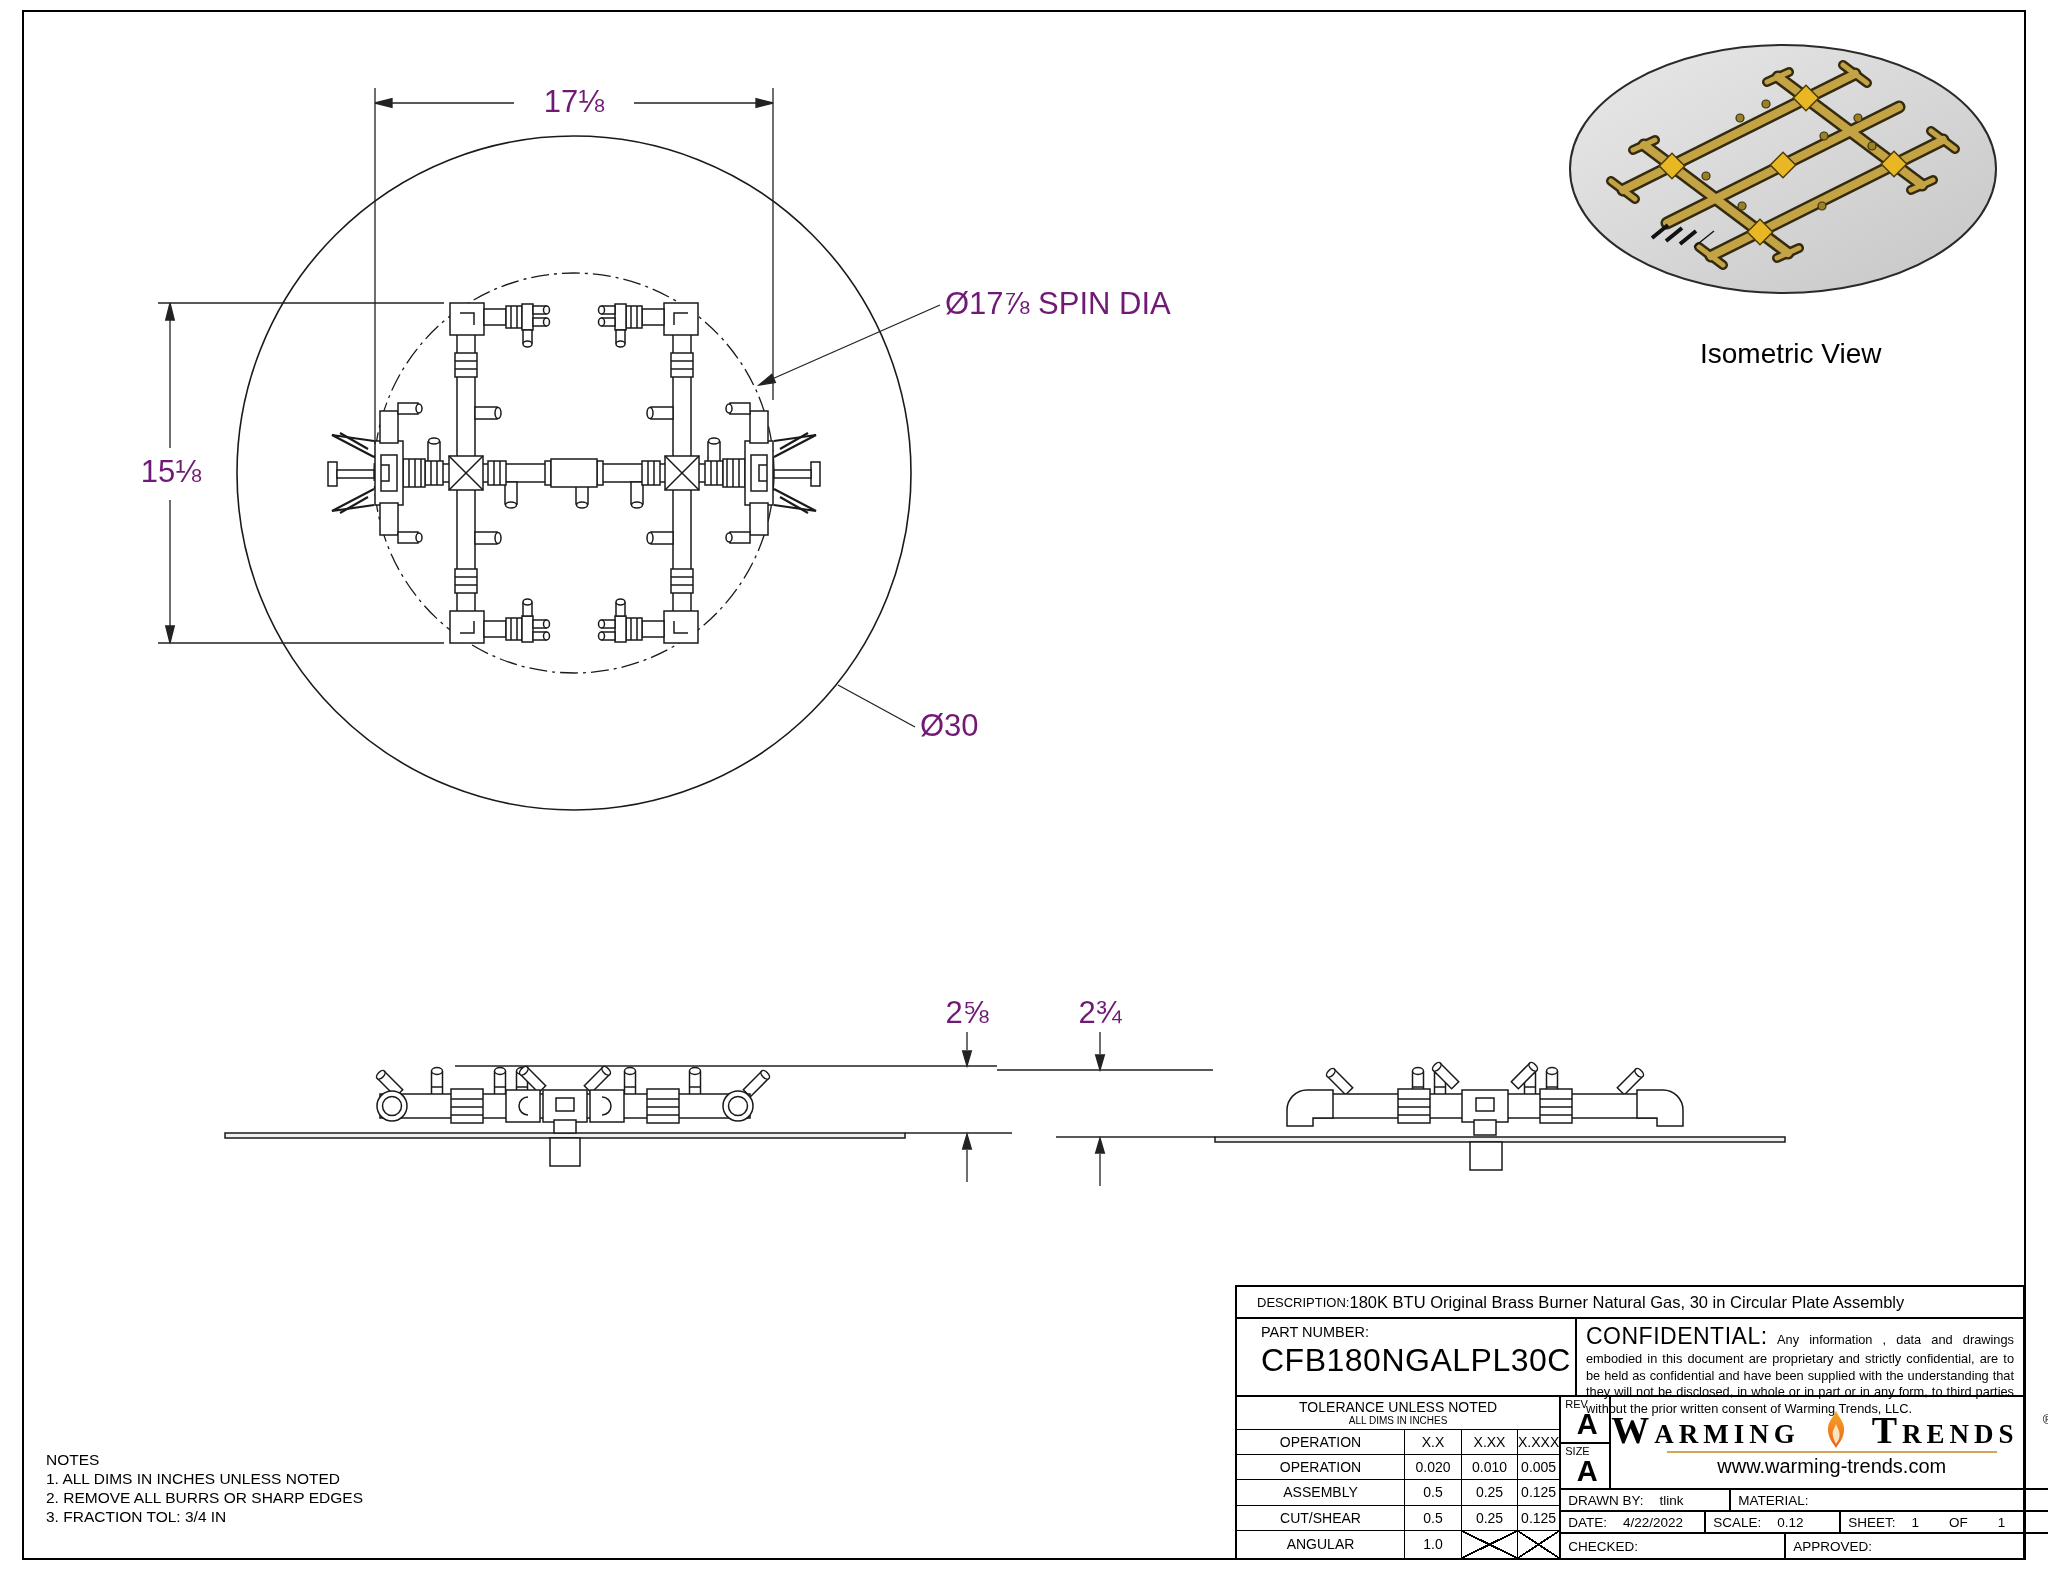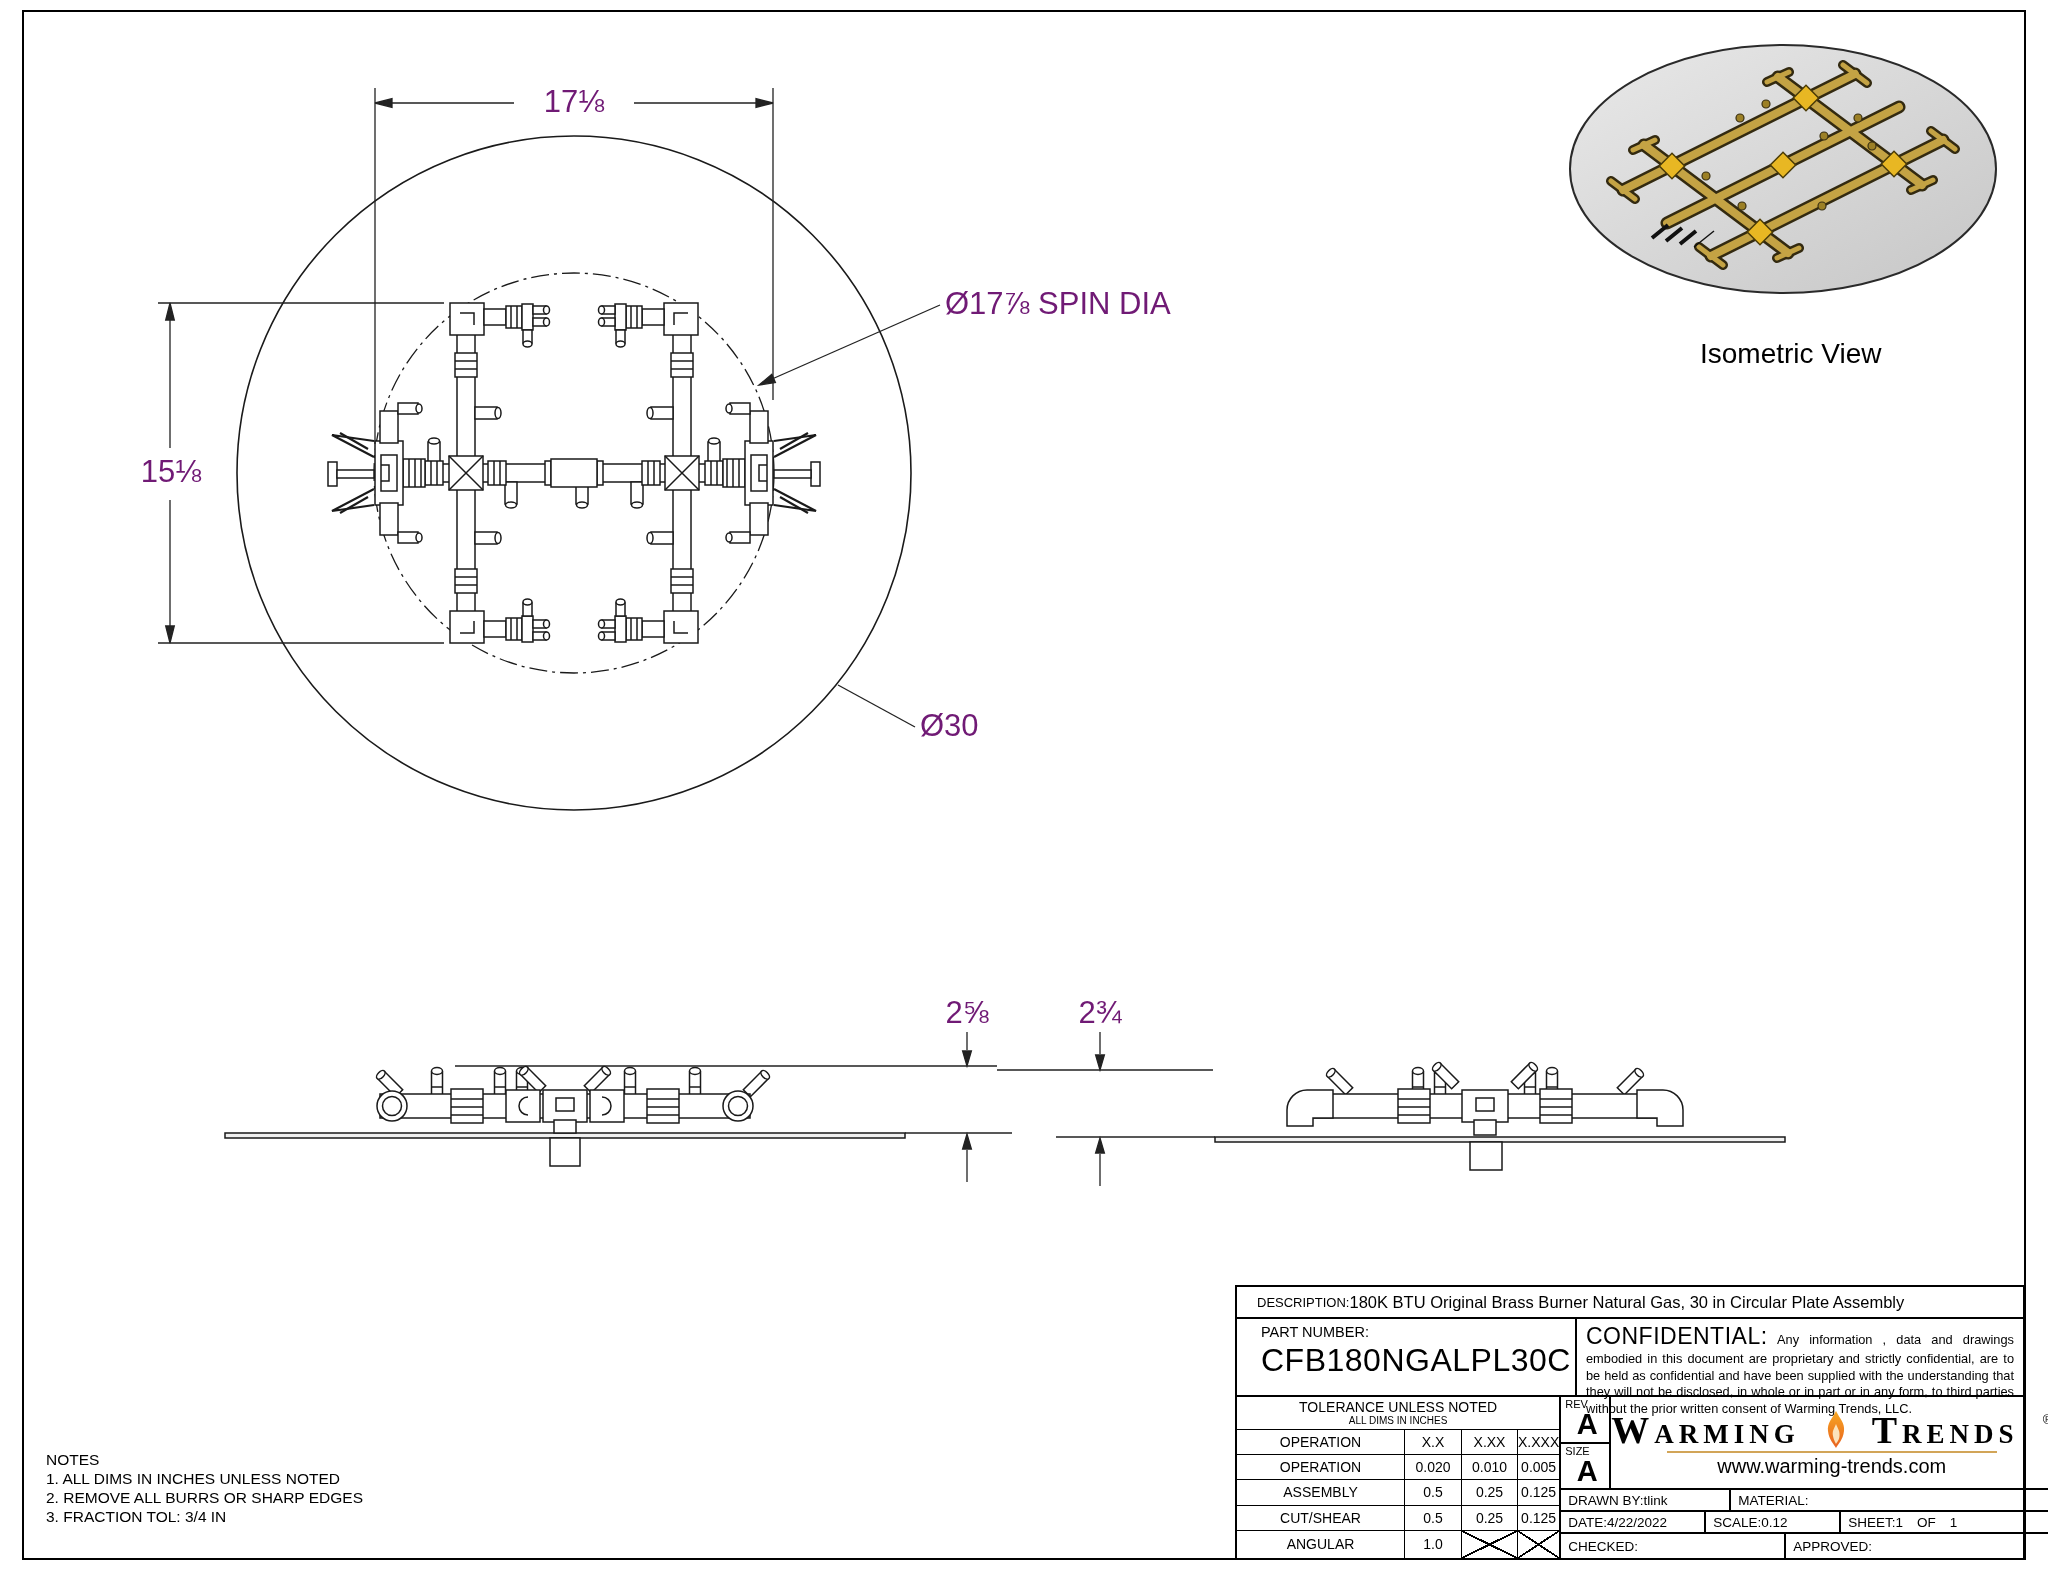--- a/index.html
+++ b/index.html
@@ -52,21 +52,21 @@
   .tb-logo { flex:1; display:flex; flex-direction:column; align-items:center; justify-content:center; padding-top:2px; }
   .logo-line { display:flex; align-items:center; gap:24px; }
   .logo-word { display:inline-block; font-family:"Liberation Serif", serif; font-weight:700;
                font-size:27px; letter-spacing:5px; line-height:1; }
   .logo-word::first-letter { font-size:38px; }
   .logo-reg { font-size:13px; align-self:flex-start; margin-top:2px; }
   .logo-rule { width:330px; height:2px; margin-top:1px; }
   .logo-url { font-size:20px; margin-top:2px; }
   .tb-row { display:flex; border-bottom:2px solid #000; box-sizing:border-box; flex:0 0 auto; }
   .tb-row:last-child { border-bottom:none; flex:1; }
-  .tb-row > div { padding:3px 0 2px 7px; box-sizing:border-box; font-size:13.5px; display:flex; gap:0; align-items:center; }
+  .tb-row > div { padding:3px 0 2px 7px; box-sizing:border-box; font-size:13.5px; display:flex; gap:16px; align-items:center; }
   .ra1 { width:170px; border-right:2px solid #000; } .ra2 { flex:1; }
   .rb1 { width:145px; border-right:2px solid #000; } .rb2 { width:135px; border-right:2px solid #000; } .rb3 { flex:1; }
   .rc1 { width:225px; border-right:2px solid #000; } .rc2 { flex:1; }
   .sheet-sp { margin-left:14px; }
 </style>
 </head>
 <body>
 
 <div class="sheet-border"></div>
 

